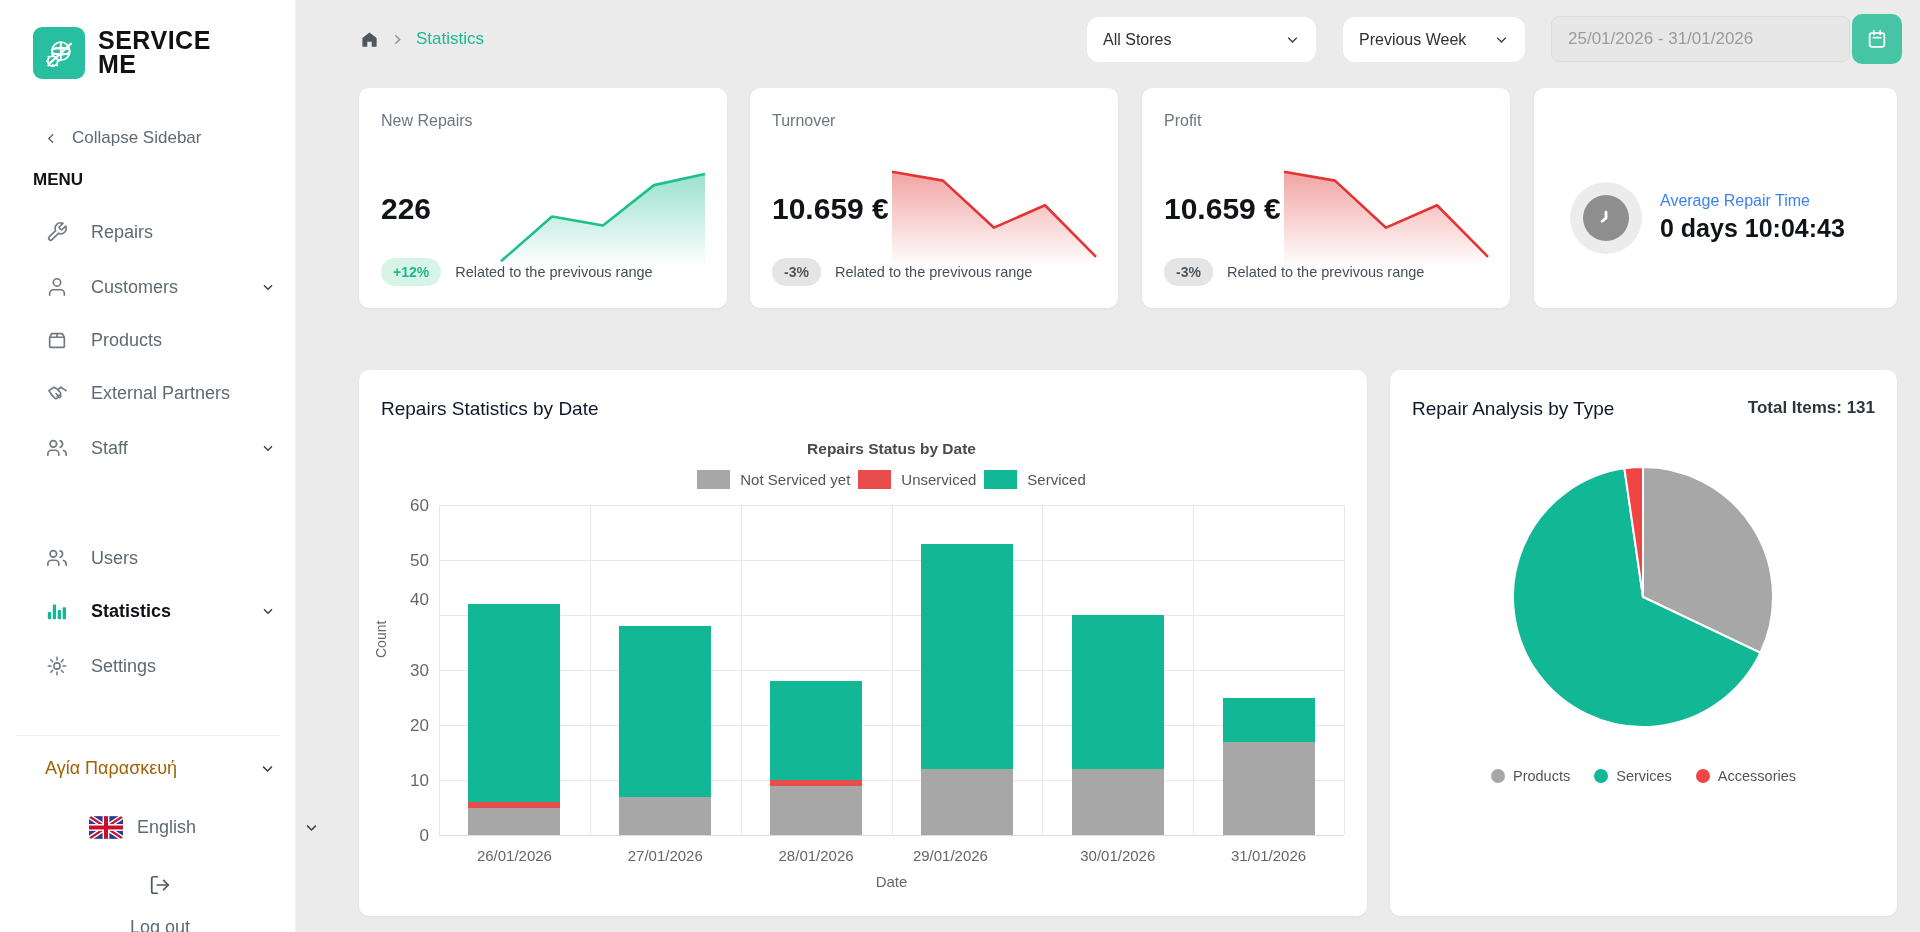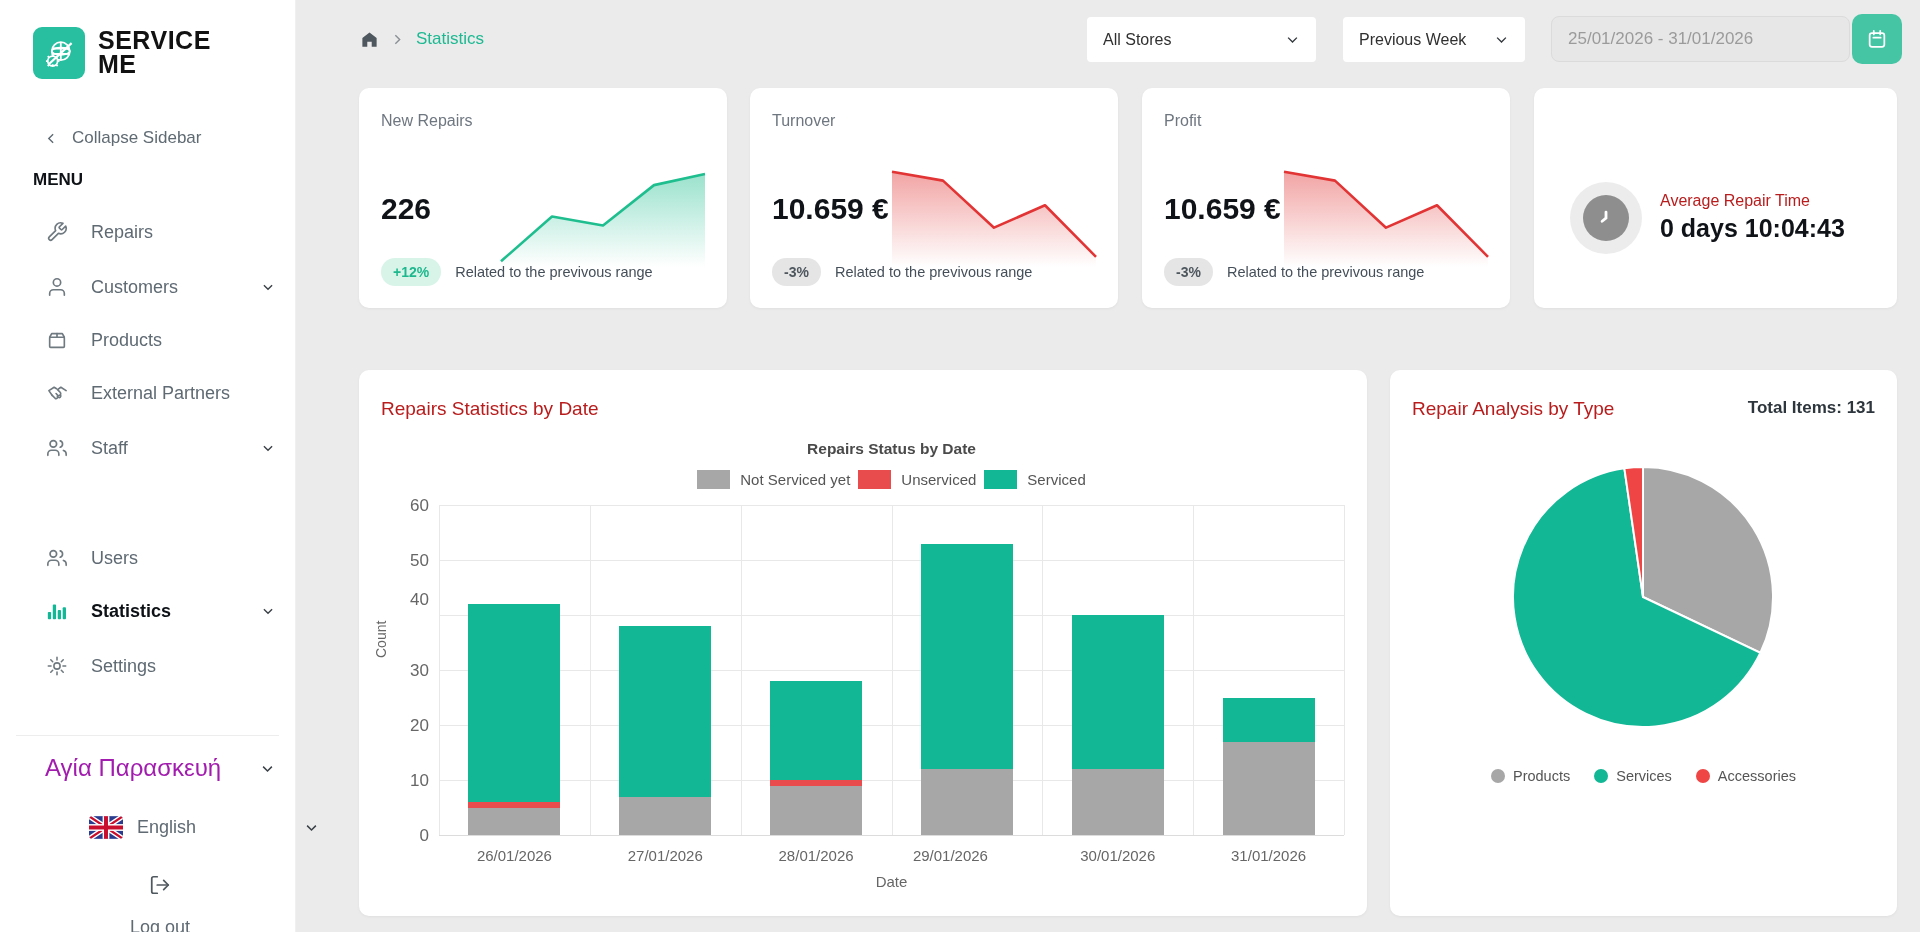--- a/index.html
+++ b/index.html
@@ -17,28 +17,28 @@
   .mi{position:absolute;left:45px;width:230px;height:32px;display:flex;align-items:center;gap:22px;cursor:pointer;}
   .mi-ic{width:24px;height:24px;flex:0 0 24px;display:flex;align-items:center;justify-content:center;}
   .mi-lb{font-size:18px;color:#5F6A73;white-space:nowrap;}
   .mi.active .mi-lb{color:#0E1216;font-weight:800;}
   .mi-ch{margin-left:auto;display:flex;}
   .side-divider{position:absolute;left:16px;right:16px;top:735px;height:1px;background:#EDEDED;}
   .store-row,.lang-row,.logout-row{position:absolute;left:45px;width:230px;display:flex;align-items:center;cursor:pointer;}
   .store-row{top:753px;height:30px;}
   .lang-row{top:812px;height:30px;gap:14px;padding-left:44px;}
   .logout-row{top:873px;height:30px;gap:20px;flex-direction:column;}
-  .store-lb{font-size:24px;color:#a21caf;}
+  .store-lb{font-size:18px;color:#a16207;}
   .lang-lb{font-size:18px;color:#5F6A73;}
   .logout-lb{font-size:18px;color:#5F6A73;}
   .flag{width:34px;height:23px;border-radius:4px;overflow:hidden;flex:0 0 34px;}
   
   .breadcrumb{position:absolute;left:360px;top:29px;display:flex;align-items:center;gap:12px;}
   .crumb-current{font-size:17px;color:#1CB992;cursor:pointer;}
-  .dd{position:absolute;top:17px;height:45px;background:#fff;border-radius:4px;display:flex;align-items:center;
+  .dd{position:absolute;top:17px;height:45px;background:#fff;border-radius:12px;display:flex;align-items:center;
       justify-content:space-between;padding:0 16px;box-sizing:border-box;font-size:16px;color:#303030;cursor:pointer;}
   .dd-stores{left:1087px;width:229px;}
   .dd-range{left:1343px;width:182px;}
   .date-field{position:absolute;left:1551px;top:16px;width:299px;height:46px;background:#E7E7E7;border:1px solid #DBDBDB;
       border-radius:8px;box-sizing:border-box;display:flex;align-items:center;padding:0 16px;font-size:17px;color:#9B9B9B;cursor:text;}
   .cal-btn{position:absolute;left:1852px;top:14px;width:50px;height:50px;background:#45C5A4;border-radius:10px;
       display:flex;align-items:center;justify-content:center;cursor:pointer;}
   
   .card{position:absolute;background:#fff;border-radius:10px;box-shadow:0 1px 3px rgba(0,0,0,.05);}
   .kpi{top:88px;width:368px;height:220px;}
@@ -46,25 +46,25 @@
   .kpi-value{position:absolute;left:22px;top:104px;font-size:30px;font-weight:800;color:#101419;}
   .spark{position:absolute;right:18px;top:58px;}
   .kpi-foot{position:absolute;left:22px;bottom:22px;display:flex;align-items:center;gap:14px;}
   .badge{font-size:14px;font-weight:700;padding:6px 12px;border-radius:15px;}
   .badge-pos{background:#D8F4E9;color:#1FB88E;}
   .badge-neu{background:#E5E5E5;color:#4E565E;}
   .kpi-note{font-size:14.5px;color:#454F59;}
   .time-icon-wrap{position:absolute;left:36px;top:94px;width:72px;height:72px;border-radius:50%;background:#ECECEC;
       display:flex;align-items:center;justify-content:center;}
   .time-icon-inner{width:46px;height:46px;border-radius:50%;background:#8E8E8E;display:flex;align-items:center;justify-content:center;}
-  .time-title{position:absolute;left:126px;top:104px;font-size:16px;color:#b91c1c;}
+  .time-title{position:absolute;left:126px;top:104px;font-size:16px;color:#3b82f6;}
   .time-value{position:absolute;left:126px;top:126px;font-size:25px;font-weight:800;color:#101419;}
   
   .chart-card{left:359px;top:370px;width:1008px;height:546px;}
-  .card-h{position:absolute;left:22px;top:28px;font-size:19px;color:#b91c1c;}
+  .card-h{position:absolute;left:22px;top:28px;font-size:19px;color:#0f172a;}
   .chart-title{position:absolute;left:80px;top:70px;width:905px;text-align:center;font-size:15.5px;font-weight:700;color:#4A4A4A;}
   .bar-legend{position:absolute;left:80px;top:100px;width:905px;display:flex;justify-content:center;gap:8px;}
   .lg-item{display:flex;align-items:center;gap:10px;font-size:15px;color:#555;cursor:pointer;}
   .lg-swatch{width:33px;height:19px;display:inline-block;}
   .plot{position:absolute;left:80px;top:135px;width:905px;height:330px;}
   .gl{position:absolute;background:#E8E8E8;}
   .seg{position:absolute;width:92px;}
   .ytick{position:absolute;width:44px;text-align:right;font-size:17px;color:#666;left:-54px;}
   .xtick{position:absolute;top:342px;text-align:center;font-size:15px;color:#666;}
   .axis-x-label{position:absolute;left:80px;top:503px;width:905px;text-align:center;font-size:15px;color:#666;}

